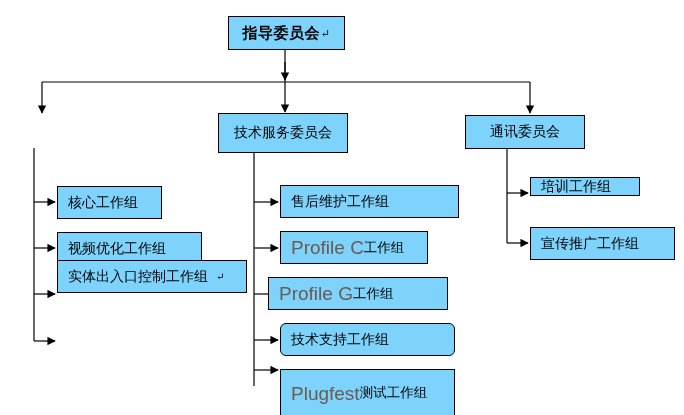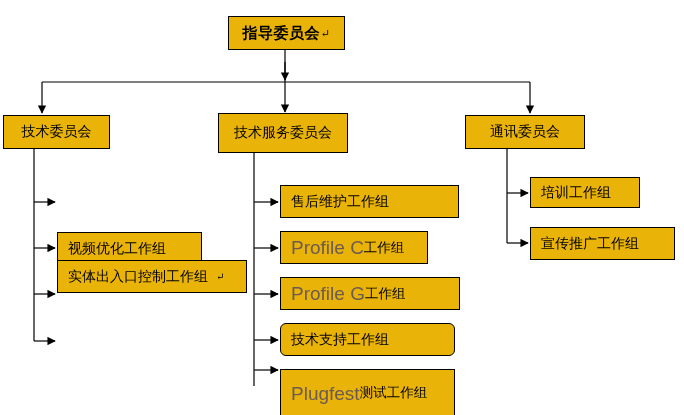--- a/index.html
+++ b/index.html
@@ -20,21 +20,21 @@
     left: 0;
     top: 0;
     width: 684px;
     height: 415px;
     pointer-events: none;
   }
   .node {
     position: absolute;
     box-sizing: border-box;
     border: 1px solid #000000;
-    background: #eab308;
+    background: #7dd3fc;
     display: flex;
     align-items: center;
     white-space: nowrap;
     line-height: 1;
   }
   .node .lbl {
     display: inline-block;
   }
   
   .root {
@@ -115,67 +115,67 @@
       <line x1="507" y1="193" x2="528" y2="193" marker-end="url(#arrow)"></line>
       <line x1="507" y1="243" x2="528" y2="243" marker-end="url(#arrow)"></line>
     </g>
   </svg>
 
   <div class="node root" style="left:228px; top:16px; width:117px; height:34px;">
     <span class="lbl">指导委员会</span>
       <span class="pilcrow">↵</span>
   </div>
 
-  <div class="node committee" style="left:3px; top:115px; width:107px; height:34px;">
-    <span class="lbl">技术委员会</span>
-  </div>
 
   <div class="node committee" style="left:465px; top:115px; width:120px; height:34px;">
     <span class="lbl">通讯委员会</span>
   </div>
 
   <div class="node committee" style="left:218px; top:113px; width:130px; height:40px;">
     <span class="lbl">技术服务委员会</span>
   </div>
 
+  <div class="node leaf" style="left:57px; top:186px; width:105px; height:33px;">
+    <span class="lbl">核心工作组</span>
+  </div>
 
   <div class="node leaf" style="left:57px; top:232px; width:145px; height:33px;">
     <span class="lbl">视频优化工作组</span>
   </div>
 
   <div class="node leaf" style="left:57px; top:260px; width:190px; height:33px;">
     <span class="lbl">实体出入口控制工作组</span>
       <span class="tail-mark">↵</span>
   </div>
 
 
   <div class="node leaf" style="left:280px; top:185px; width:179px; height:33px;">
     <span class="lbl">售后维护工作组</span>
   </div>
 
   <div class="node leaf latin-lead" style="left:280px; top:231px; width:148px; height:33px;">
     <span class="latin">Profile C</span>
       <span class="lbl"> 工作组</span>
   </div>
 
-  <div class="node leaf latin-lead" style="left:280px; top:277px; width:180px; height:33px;">
+  <div class="node leaf latin-lead" style="left:268px; top:277px; width:180px; height:33px;">
     <span class="latin">Profile G</span>
       <span class="lbl"> 工作组</span>
   </div>
 
   <div class="node leaf" style="left:280px; top:323px; width:175px; height:33px;border-radius:6px;">
     <span class="lbl">技术支持工作组</span>
   </div>
 
   <div class="node leaf latin-lead" style="left:280px; top:369px; width:175px; height:48px;">
     <span class="latin">Plugfest</span>
       <span class="lbl">测试工作组</span>
   </div>
 
-  <div class="node leaf" style="left:530px; top:177px; width:110px; height:31px;">
+  <div class="node leaf" style="left:530px; top:177px; width:110px; height:19px;">
     <span class="lbl">培训工作组</span>
   </div>
 
   <div class="node leaf" style="left:530px; top:227px; width:145px; height:33px;">
     <span class="lbl">宣传推广工作组</span>
   </div>
 
 </div>
 
 </body></html>

